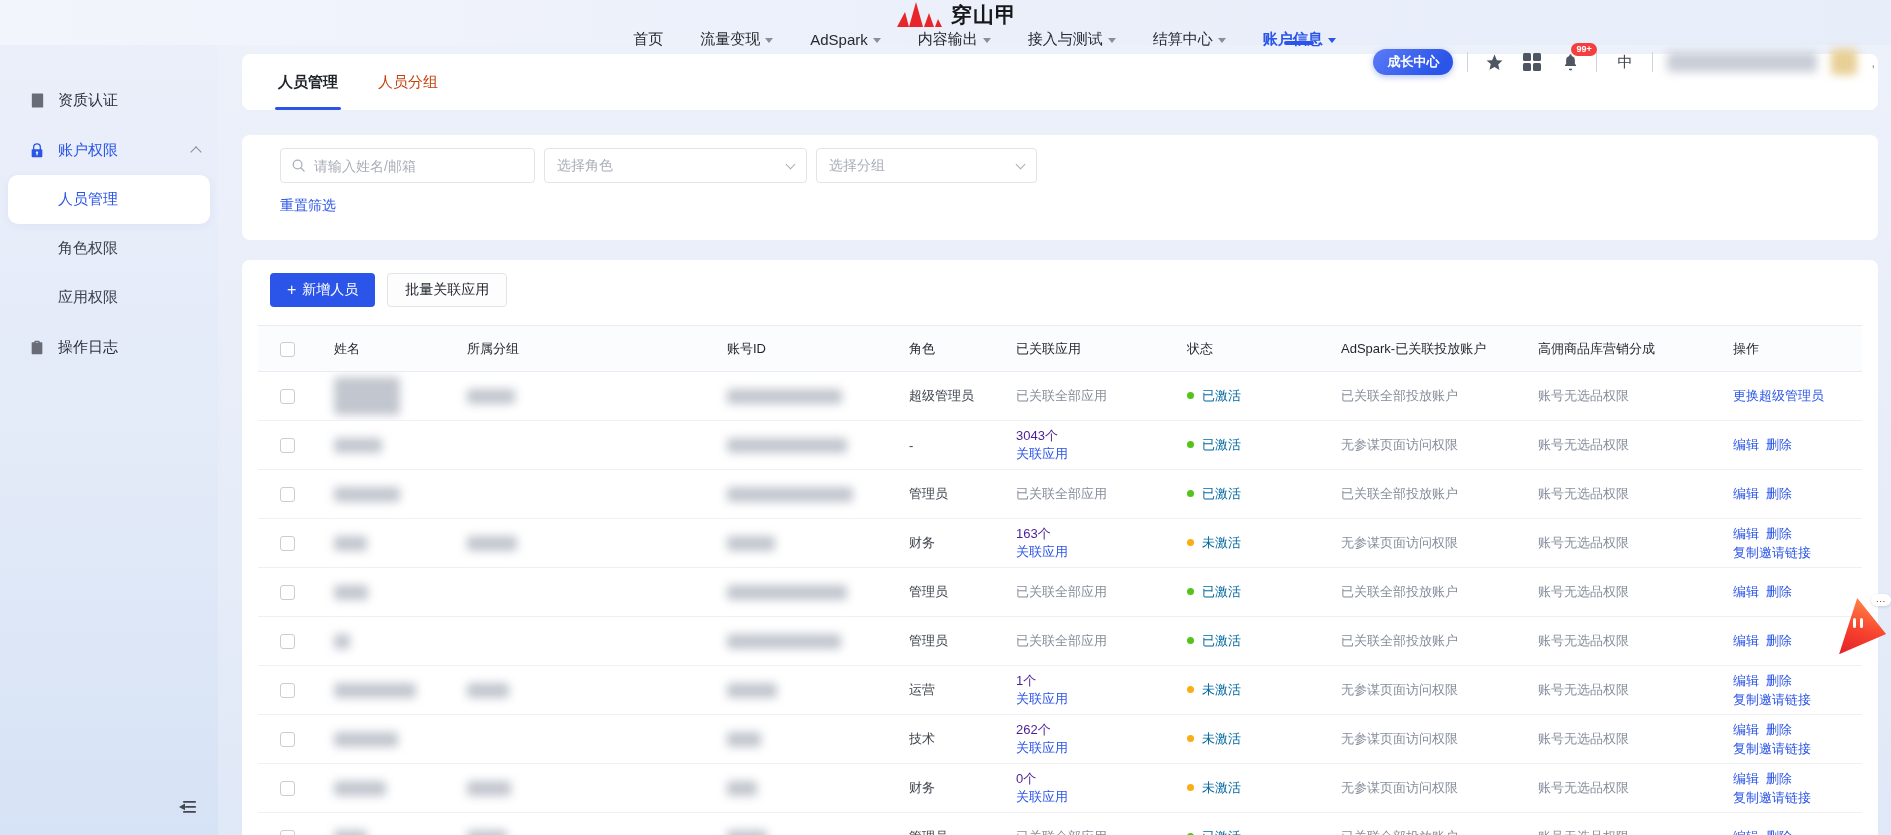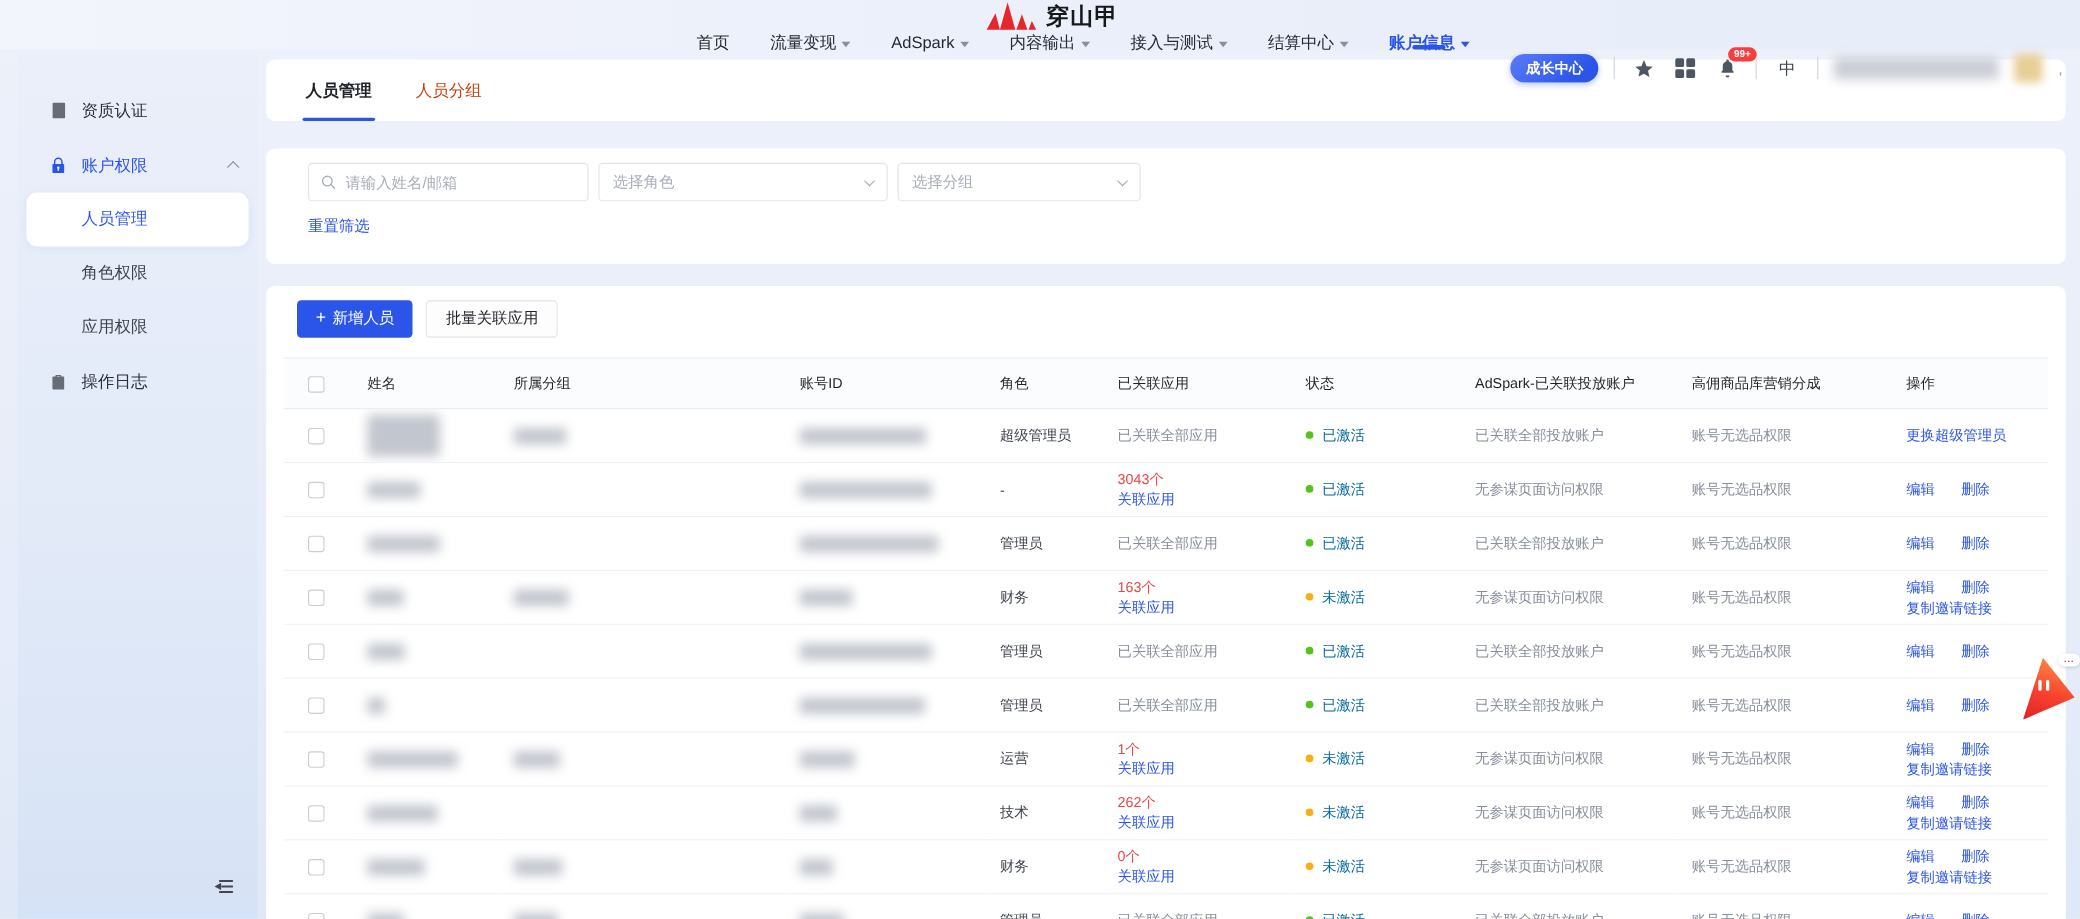--- a/index.html
+++ b/index.html
@@ -25,21 +25,21 @@
   .grid-ic { display:grid; grid-template-columns:8px 8px; grid-template-rows:8px 8px; gap:2px; }
   .grid-ic i { background:#4e5662; border-radius:1.5px; }
   .badge { position:absolute; top:-7px; left:13px; background:#f53f3f; color:#fff; font-size:9px; font-weight:bold;
     padding:1px 5px; border-radius:8px; line-height:11px; }
   .lang { font-size:15px; color:#3d424c; cursor:pointer; padding:2px 6px; }
   .user-blur { width:150px; height:20px; background:#c9cdd6; border-radius:3px; filter:blur(5px); }
   .avatar-blur { width:26px; height:26px; background:#e8cf96; border-radius:4px; filter:blur(4px); }
   .user-caret { color:#8a909c; font-size:13px; }
 
   
-  .sidebar { position:absolute; left:16px; top:45px; width:218px; height:790px;
+  .sidebar { position:absolute; left:0; top:45px; width:218px; height:790px;
     background:linear-gradient(180deg,#ebeffa 0%,#e2eaf8 55%,#d6e2f5 100%); z-index:10; padding-top:30px;text-align:right; }
   .side-item { display:flex; align-items:center; gap:12px; height:50px; padding-left:28px; font-size:15px; color:#2a2f3a; cursor:pointer; position:relative; }
   .side-item .s-ic { width:18px; display:flex; justify-content:center; }
   .side-item.parent-active { color:#2b55e8; }
   .chev-up { position:absolute; right:18px; width:8px; height:8px; border-left:1.6px solid #868d9b; border-top:1.6px solid #868d9b; transform:rotate(45deg); margin-top:4px; }
   .side-child { display:flex; align-items:center; height:49px; padding-left:58px; font-size:15px; color:#3d424c; cursor:pointer; }
   .side-child.active { background:#fff; border-radius:10px; margin:0 8px; padding-left:50px; color:#2b55e8; box-shadow:0 2px 8px rgba(60,90,180,.06); }
   .collapse-btn { position:absolute; left:178px; bottom:16px; cursor:pointer; }
 
   
@@ -70,23 +70,23 @@
 
   table { border-collapse:collapse; table-layout:fixed; width:1604px; margin-top:18px; }
   th { height:46px; font-size:13px; font-weight:normal; color:#1f2329; text-align:left; padding-left:12px;
     background:#fbfcfd; border-top:1px solid #e9ebf0; border-bottom:1px solid #e9ebf0; white-space:nowrap; }
   td { height:49px; font-size:13px; border-bottom:1px solid #eef0f4; padding-left:12px; vertical-align:middle; white-space:nowrap; overflow:hidden; }
   .c-check { padding-left:22px; }
   .cb { display:inline-block; width:15px; height:15px; border:1px solid #c9cdd4; border-radius:3px; background:#fff; cursor:pointer; vertical-align:middle; }
   .blk { background:#c2c6ce; filter:blur(5px); height:15px; border-radius:3px; }
   .role { color:#3d424c; }
   .muted { color:#868d9b; }
-  .cnt { color:#ef4444; line-height:18px; }
+  .cnt { color:#4c1d95; line-height:18px; }
   .lnk { color:#2b55e8; cursor:pointer; text-decoration:none; line-height:18px; }
-  .ops .lnk { margin-right:24px; }
+  .ops .lnk { margin-right:7px; }
   .ops div { line-height:19px; }
   .c-status span.st { color:#0369a1; }
   .dot { display:inline-block; width:7px; height:7px; border-radius:50%; margin-right:8px; vertical-align:1px; background:#ccc; }
   td.c-status[data-state="active"] .dot { background:#52c41a; }
   td.c-status[data-state="inactive"] .dot { background:#faad14; }
 
   
   .mascot { position:absolute; left:1833px; top:592px; width:56px; height:62px; z-index:40; cursor:pointer; }
   .mascot .tri { position:absolute; left:0; top:6px; width:52px; height:54px;
     background:linear-gradient(205deg,#ff9a4d 0%,#f8442f 55%,#e01f26 100%);

